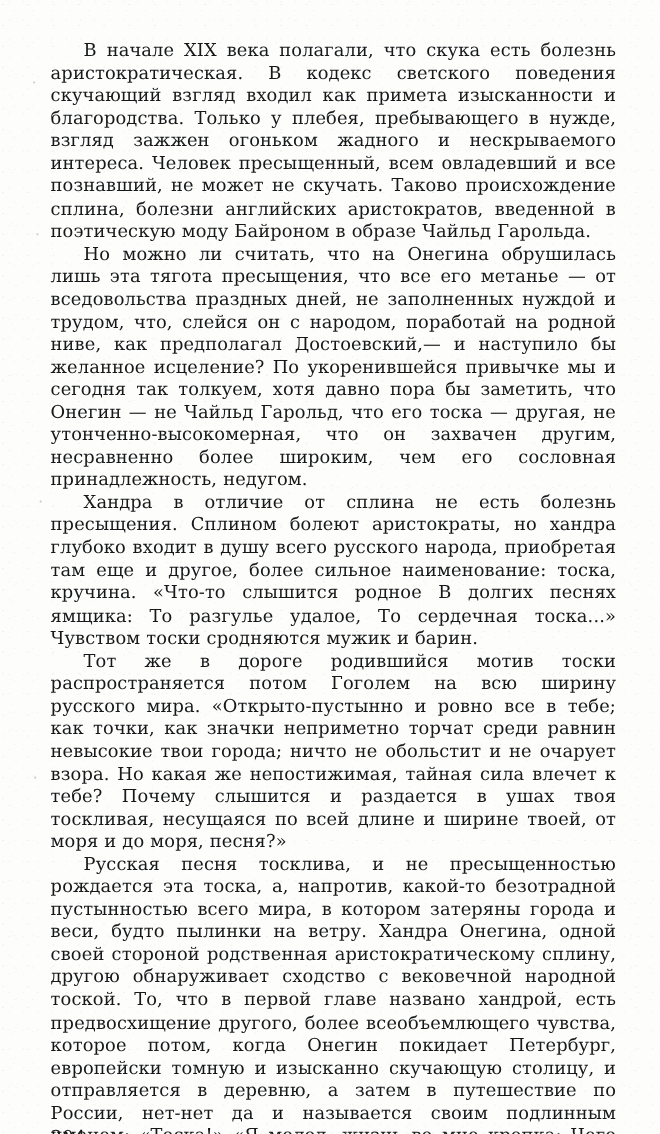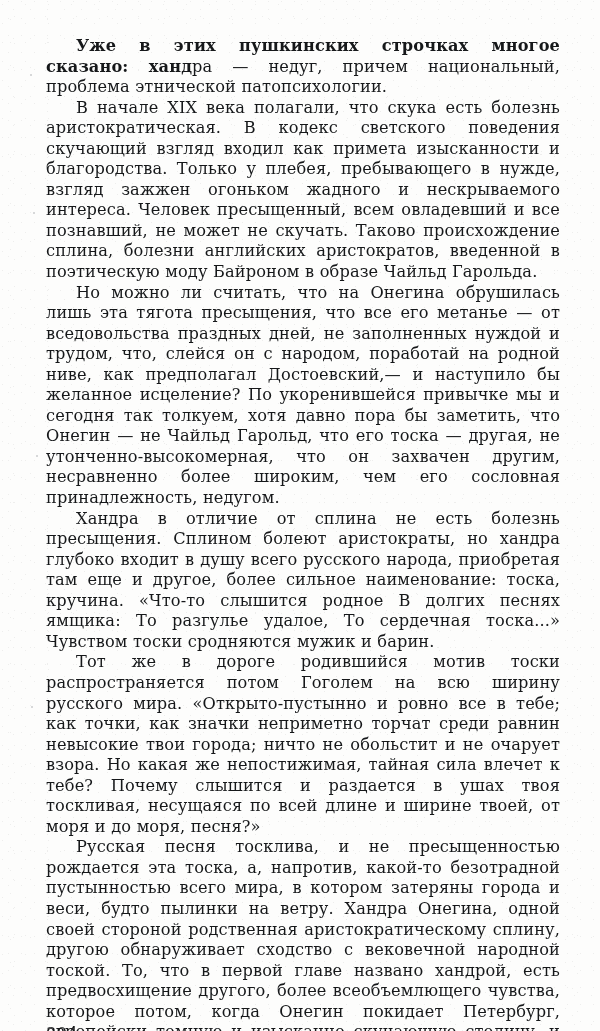--- a/index.html
+++ b/index.html
@@ -93,23 +93,20 @@
 <body>
 
 <div class="page">
 
   <span class="edge-speck" style="left:30px; top:74px;"></span>
   <span class="edge-speck" style="left:33px; top:212px;"></span>
   <span class="edge-speck" style="left:36px; top:455px;"></span>
   <span class="edge-speck" style="left:31px; top:706px;"></span>
 
   <div class="text-block">
-    <p class="para">
-      <span class="lead">Уже в этих пушкинских строчках многое сказано: ханд</span><span>ра — недуг, причем национальный, проблема этнической патопсихологии.</span>
-    </p>
     <p class="para">В начале XIX века полагали, что скука есть болезнь аристократическая. В кодекс светского поведения скучающий взгляд входил как примета изысканности и благородства. Только у плебея, пребывающего в нужде, взгляд зажжен огоньком жадного и нескрываемого интереса. Человек пресыщенный, всем овладевший и все познавший, не может не скучать. Таково происхождение сплина, болезни английских аристократов, введенной в поэтическую моду Байроном в образе Чайльд Гарольда.</p>
     <p class="para">Но можно ли считать, что на Онегина обрушилась лишь эта тягота пресыщения, что все его метанье — от вседовольства праздных дней, не заполненных нуждой и трудом, что, слейся он с народом, поработай на родной ниве, как предполагал Достоевский,— и наступило бы желанное исцеление? По укоренившейся привычке мы и сегодня так толкуем, хотя давно пора бы заметить, что Онегин — не Чайльд Гарольд, что его тоска — другая, не утонченно-высокомерная, что он захвачен другим, несравненно более широким, чем его сословная принадлежность, недугом.</p>
     <p class="para">Хандра в отличие от сплина не есть болезнь пресыщения. Сплином болеют аристократы, но хандра глубоко входит в душу всего русского народа, приобретая там еще и другое, более сильное наименование: тоска, кручина. «Что-то слышится родное В долгих песнях ямщика: То разгулье удалое, То сердечная тоска...» Чувством тоски сродняются мужик и барин.</p>
     <p class="para">Тот же в дороге родившийся мотив тоски распространяется потом Гоголем на всю ширину русского мира. «Открыто-пустынно и ровно все в тебе; как точки, как значки неприметно торчат среди равнин невысокие твои города; ничто не обольстит и не очарует взора. Но какая же непостижимая, тайная сила влечет к тебе? Почему слышится и раздается в ушах твоя тоскливая, несущаяся по всей длине и ширине твоей, от моря и до моря, песня?»</p>
     <p class="para">Русская песня тосклива, и не пресыщенностью рождается эта тоска, а, напротив, какой-то безотрадной пустынностью всего мира, в котором затеряны города и веси, будто пылинки на ветру. Хандра Онегина, одной своей стороной родственная аристократическому сплину, другою обнаруживает сходство с вековечной народной тоской. То, что в первой главе названо хандрой, есть предвосхищение другого, более всеобъемлющего чувства, которое потом, когда Онегин покидает Петербург, европейски томную и изысканно скучающую столицу, и отправляется в деревню, а затем в путешествие по России, нет-нет да и называется своим подлинным именем: «Тоска!» «Я молод, жизнь во мне крепка; Чего мне ждать? тоска, тоска!..» И как лирический ком-</p>
   </div>
 
   <div class="folio">
     <span>304</span><span class="dot">.</span>
   </div>

